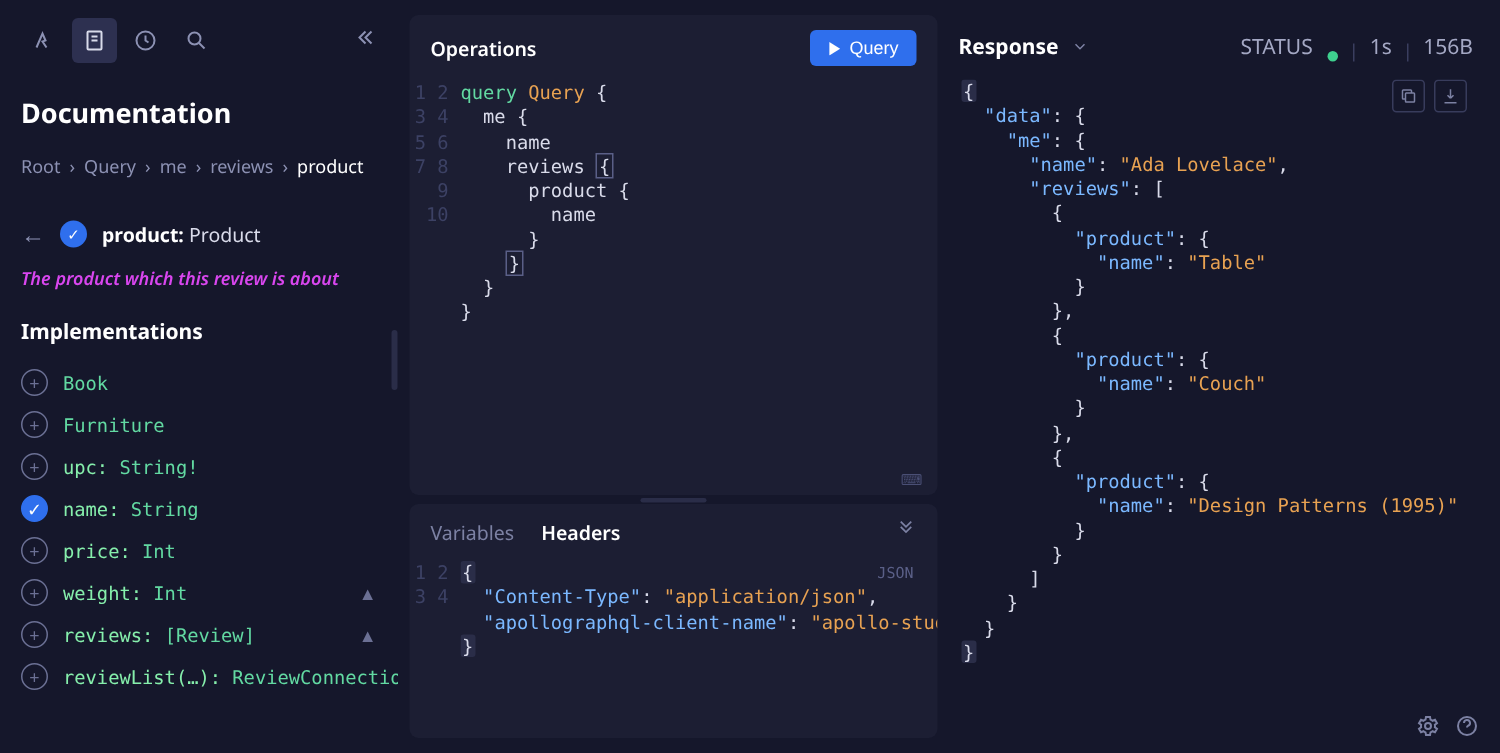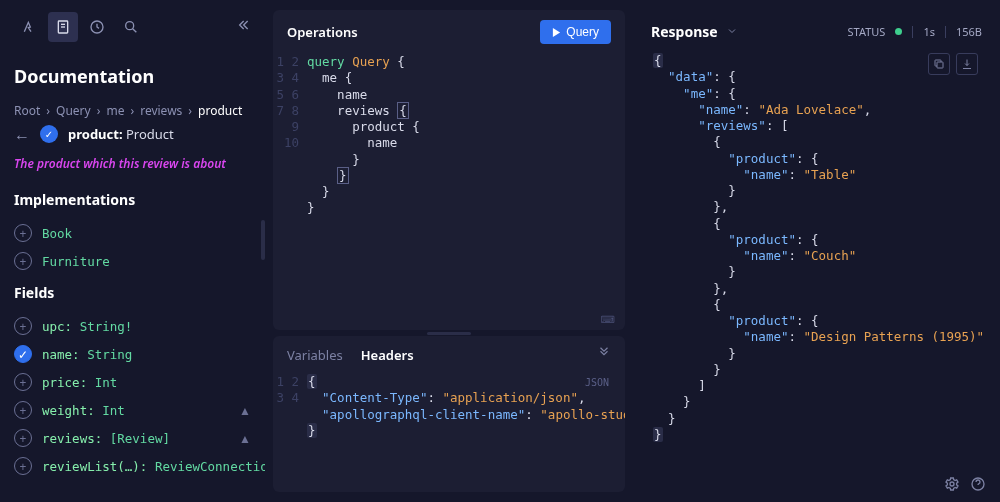--- a/index.html
+++ b/index.html
@@ -5,38 +5,38 @@
 *{margin:0;padding:0;box-sizing:border-box}
 body{background:#15172b;color:#d9dbea;font-family:-apple-system,system-ui,sans-serif;font-size:13px;width:1000px;height:502px;overflow:hidden;display:flex}
 .mono{font-family:ui-monospace,Menlo,Consolas,monospace}
 .sidebar{width:265px;flex-shrink:0;padding:0 14px;overflow-y:auto;position:relative}
 .sb-top{display:flex;align-items:center;gap:4px;height:54px}
 .sb-top .iconbtn{width:30px;height:30px;display:flex;align-items:center;justify-content:center;border-radius:4px;cursor:pointer}
 .sb-top .iconbtn.active{background:#2d3050}
 .sb-top .spacer{flex:1}
 .collapse-icon{color:#8c91b3;cursor:pointer}
 .sb-title{font-size:18px;font-weight:700;color:#fff;margin:10px 0 14px}
-.crumbs{display:flex;flex-wrap:wrap;gap:6px;color:#8c91b3;font-size:12px;margin-bottom:4px}
+.crumbs{display:flex;flex-wrap:wrap;gap:6px;color:#8c91b3;font-size:12px;margin-bottom:26px}
 .crumbs .cur{color:#fff}
 .field-head{display:flex;align-items:center;gap:10px;margin-bottom:10px}
 .back-arrow{color:#8c91b3;cursor:pointer;font-size:16px}
 .check-badge{width:18px;height:18px;border-radius:50%;background:#2f6fed;display:flex;align-items:center;justify-content:center;color:#fff;font-size:10px}
 .field-head .fname{font-weight:700;color:#fff}
 .field-head .ftype{color:#d9dbea}
 .desc{font-size:12px;font-weight:600;color:#d946ef;font-style:italic;margin-bottom:18px}
 .section-h{font-weight:700;color:#fff;font-size:14px;margin:8px 0 10px}
 .row{display:flex;align-items:center;gap:10px;padding:5px 0;cursor:pointer}
 .row .plus{width:18px;height:18px;border:1.5px solid #6b7094;border-radius:50%;display:flex;align-items:center;justify-content:center;color:#6b7094;font-size:12px;flex-shrink:0}
 .row .plus.checked{background:#2f6fed;border-color:#2f6fed;color:#fff}
 .row .label{font-family:ui-monospace,Menlo,Consolas,monospace;font-size:12.5px;white-space:nowrap}
 .row .t-impl{color:#62d9a2}
 .row .t-name{color:#86efac}
 .row .t-type{color:#62d9a2}
 .row .warn{margin-left:auto;color:#6b7094;font-size:12px}
-.main{flex:1;display:flex;gap:24px;padding:10px 14px 10px 8px;min-width:0}
+.main{flex:1;display:flex;gap:12px;padding:10px 14px 10px 8px;min-width:0}
 .col{display:flex;flex-direction:column;min-width:0}
 .col.left{width:352px;flex-shrink:0}
 .col.right{flex:1}
 .panel{background:#1c1e33;border-radius:6px;display:flex;flex-direction:column;min-height:0;overflow:hidden}
 .ops-head{display:flex;align-items:center;padding:10px 14px}
 .ops-head .t{font-weight:600;font-size:13px;color:#fff}
 .qbtn{margin-left:auto;background:#2f6fed;color:#fff;border:none;border-radius:4px;padding:5px 12px;font-size:12px;display:flex;align-items:center;gap:5px;cursor:pointer}
 .editor{flex:1;display:flex;font-size:12.5px;line-height:1.3;padding:0 0 6px}
 .gut{width:34px;text-align:right;color:#3c4164;padding-right:8px;user-select:none}
 .code{flex:1;white-space:pre;overflow:hidden}
@@ -48,21 +48,21 @@
 .drag-handle div{width:44px;height:3px;background:#2a2d48;border-radius:2px}
 .vars-head{display:flex;align-items:flex-end;gap:18px;padding:10px 14px;font-size:13px}
 .vars-head .tab{color:#7c81a3;cursor:pointer}
 .vars-head .tab.active{color:#fff;font-weight:600}
 .vars-head .sp{flex:1}
 .json-label{position:absolute;right:16px;color:#5a5f87;font-size:10px}
 .resp-head{display:flex;align-items:center;padding:12px 4px 12px 2px;gap:8px}
 .resp-head .t{font-weight:700;color:#fff;font-size:14px}
 .resp-head .chev{color:#7c81a3}
 .resp-head .sp{flex:1}
-.meta{font-size:11px;color:#a4a8c4;display:flex;align-items:center;gap:10px}
+.meta{font-size:14px;color:#a4a8c4;display:flex;align-items:flex-end;gap:10px}
 .meta .dot{width:7px;height:7px;border-radius:50%;background:#3ecf8e;display:inline-block}
 .meta .sep{width:1px;height:12px;background:#3a3e5f}
 .resp-body{flex:1;overflow:auto;font-size:12.5px;line-height:1.3;padding:0 4px;position:relative}
 .resp-icons{position:absolute;right:8px;top:0;display:flex;gap:6px;color:#7c81a3}
 .resp-icons div{width:22px;height:22px;border:1px solid #383c5c;border-radius:3px;display:flex;align-items:center;justify-content:center;cursor:pointer}
 .j-key{color:#7bb8ff}
 .j-str{color:#e8a252}
 .j-brk{background:#2a2d48;border-radius:2px;padding:0 1px}
 .bottom-icons{position:fixed;right:14px;bottom:10px;display:flex;gap:10px;color:#7c81a3}
 .bottom-icons svg{cursor:pointer}
@@ -134,21 +134,20 @@
       <div class="row">
         <span class="plus">+</span>
         <span class="label t-impl">Book</span>
       </div>
       <div class="row">
         <span class="plus">+</span>
         <span class="label t-impl">Furniture</span>
       </div>
     </div>
 
-  <div class="section-h">Fields</div>
   <div id="fields">
       <div class="row">
         <span class="plus">+</span>
         <span class="label"><span class="t-name">upc:</span> <span class="t-type">String!</span></span>
       </div>
       <div class="row">
         <span class="plus checked">✓</span>
         <span class="label"><span class="t-name">name:</span> <span class="t-type">String</span></span>
       </div>
       <div class="row">

